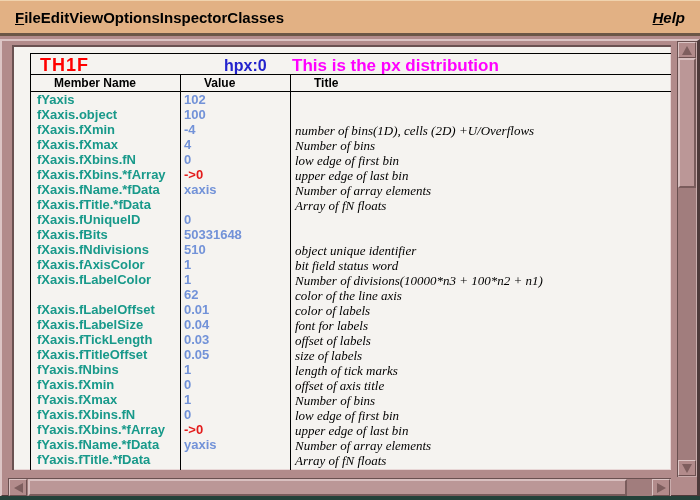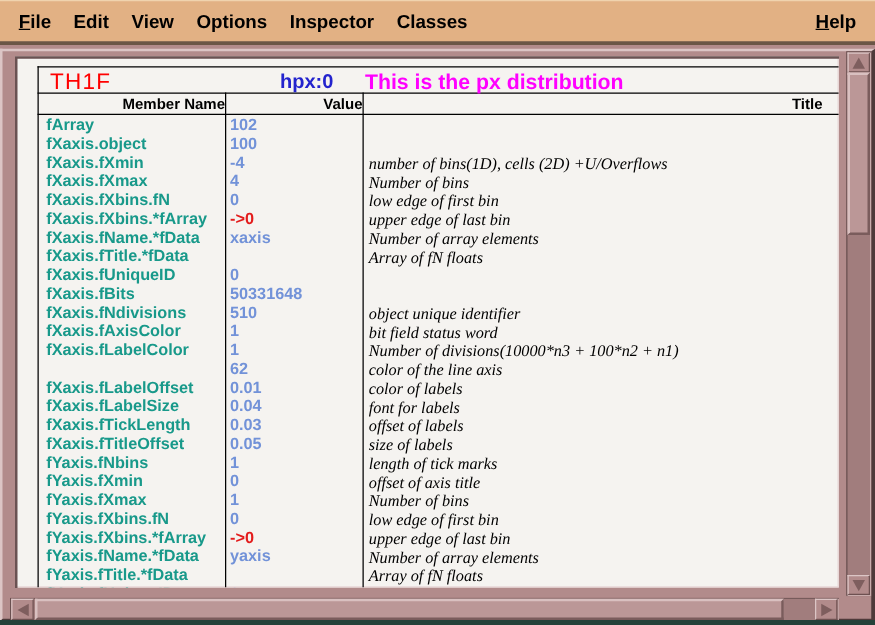--- a/index.html
+++ b/index.html
@@ -2,45 +2,45 @@
 <html style="--menubar_bg: #e2b184; --frame: #b28b8b; --frame_light: #dcc5c5; --content_bg: #f5f3f0; --scroll_track: #a17d7d; --scroll_thumb: #bb9797; --class_name: #ff0000; --object_name: #2323cd; --object_title: #ff00ff; --member: #18998a; --blue: #7292d8; --red: #e31b1b;"><head>
 <meta charset="utf-8">
 <style>
   html,body{margin:0;padding:0;width:700px;height:500px;overflow:hidden;}
   *{box-sizing:border-box;}
   body{font-family:"Liberation Sans",sans-serif;}
   #root{position:relative;width:700px;height:500px;overflow:hidden;background:var(--frame,#b28b8b);}
 
   
   .menubar{position:absolute;top:0;left:0;width:700px;height:36px;background:var(--menubar_bg,#e2b184);
-    display:flex;align-items:center;gap:18px;padding:0 15px;font-size:15px;font-weight:bold;color:#000;
+    display:flex;align-items:center;padding:0 15px;font-size:15px;font-weight:bold;color:#000;
     border-top:1px solid #f0d3ae;border-bottom:3px solid #6b5646;}
   .menu-item{cursor:default;white-space:nowrap;}
-  .menu-help{margin-left:auto;}
+  .menu-help{margin-left:auto;font-style:italic;}
   .menu-item u{text-decoration:underline;}
 
   
   .frame{position:absolute;top:39px;left:0;width:700px;height:458px;background:var(--frame,#b28b8b);
     border-top:2px solid var(--frame_light,#dcc5c5);border-left:2px solid var(--frame_light,#dcc5c5);
     border-right:3px solid #4e3a3a;border-bottom:2px solid #4e3a3a;}
   .bottom-strip{position:absolute;left:0;top:496px;width:700px;height:4px;background:#24423a;}
 
   
   .content{position:absolute;left:12px;top:45px;width:659px;height:425px;background:var(--content_bg,#f5f3f0);
     overflow:hidden;box-shadow:inset 2px 2px 0 #6a5252, inset -1px -1px 0 #e8d6d6;}
 
   .hline,.vline{position:absolute;background:#000;}
   .hline{height:1px;left:18px;width:641px;}
   .vline{width:1px;}
 
-  .obj-class{position:absolute;left:28px;top:10px;font-size:18px;font-weight:normal;color:var(--class_name,#f00);letter-spacing:1px;}
+  .obj-class{position:absolute;left:28px;top:10px;font-size:18px;font-weight:bold;color:var(--class_name,#f00);letter-spacing:1px;}
   .obj-name{position:absolute;left:192px;top:12px;font-size:16px;font-weight:bold;color:var(--object_name,#2323cd);margin-left:20px;}
   .obj-title{position:absolute;left:280px;top:11px;font-size:17px;font-weight:bold;color:var(--object_title,#f0f);}
 
-  .colhead{position:absolute;top:32px;height:13px;font-size:12px;font-weight:bold;color:#000;text-align:right;line-height:13px;}
+  .colhead{position:absolute;top:32px;height:13px;font-size:12px;font-weight:bold;color:#000;text-align:left;line-height:13px;padding-left:24px;}
   .colhead.member{left:18px;width:150px;}
   .colhead.value{left:168px;width:110px;}
   .colhead.title{left:278px;width:368px;}
 
   .rows{position:absolute;left:18px;top:47px;width:641px;}
   .row{position:relative;height:15px;}
   .cell{position:absolute;top:0;line-height:15px;white-space:nowrap;}
   .cell.member{left:7px;font-size:13px;font-weight:bold;color:var(--member,#18998a);}
   .cell.value{left:154px;font-size:13px;font-weight:bold;color:var(--blue,#7292d8);}
   .cell.value.red{color:var(--red,#e31b1b);}
@@ -96,21 +96,21 @@
     <span class="obj-class">TH1F</span>
     <span class="obj-name">hpx:0</span>
     <span class="obj-title">This is the px distribution</span>
 
     <span class="colhead member">Member Name</span>
     <span class="colhead value">Value</span>
     <span class="colhead title">Title</span>
 
     <div class="rows">
   <div class="row">
-    <span class="cell member">fArray</span>
+    <span class="cell member">fYaxis</span>
     <span class="cell value">102</span>
     <span class="cell title">number of bins(1D), cells (2D) +U/Overflows</span>
   </div>
 
   <div class="row">
     <span class="cell member">fXaxis.object</span>
     <span class="cell value">100</span>
     <span class="cell title">Number of bins</span>
   </div>
 

